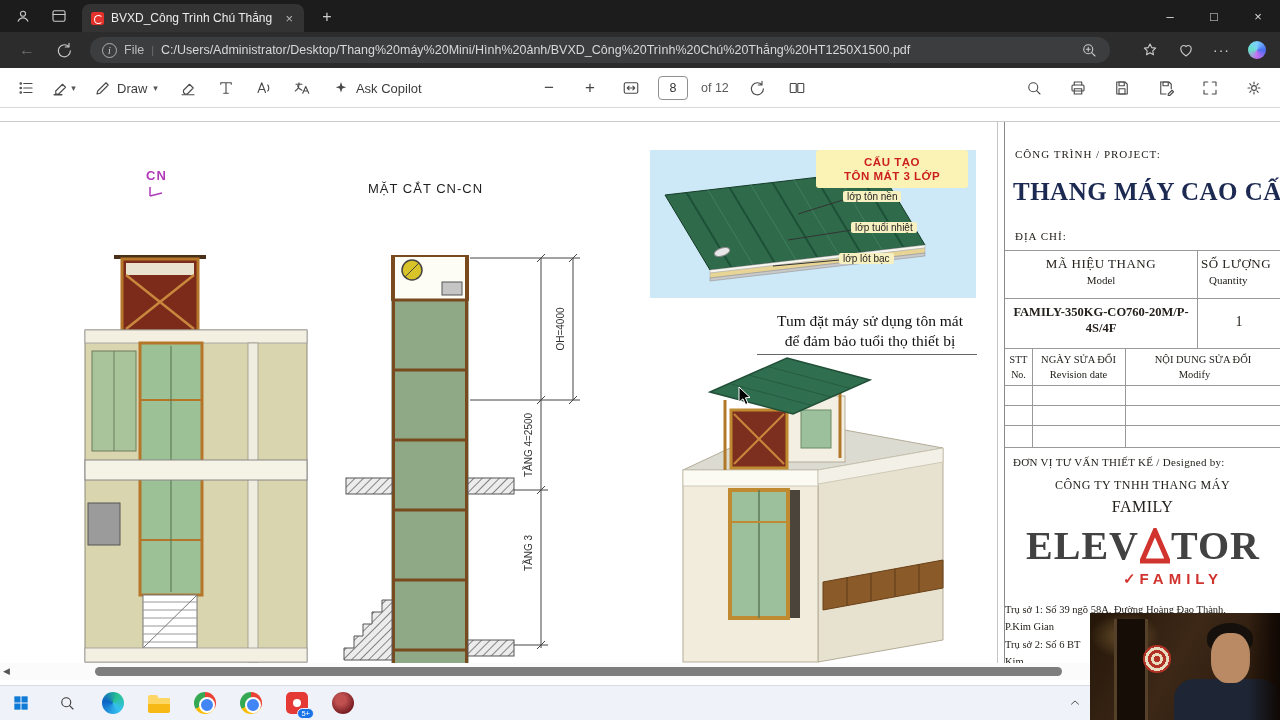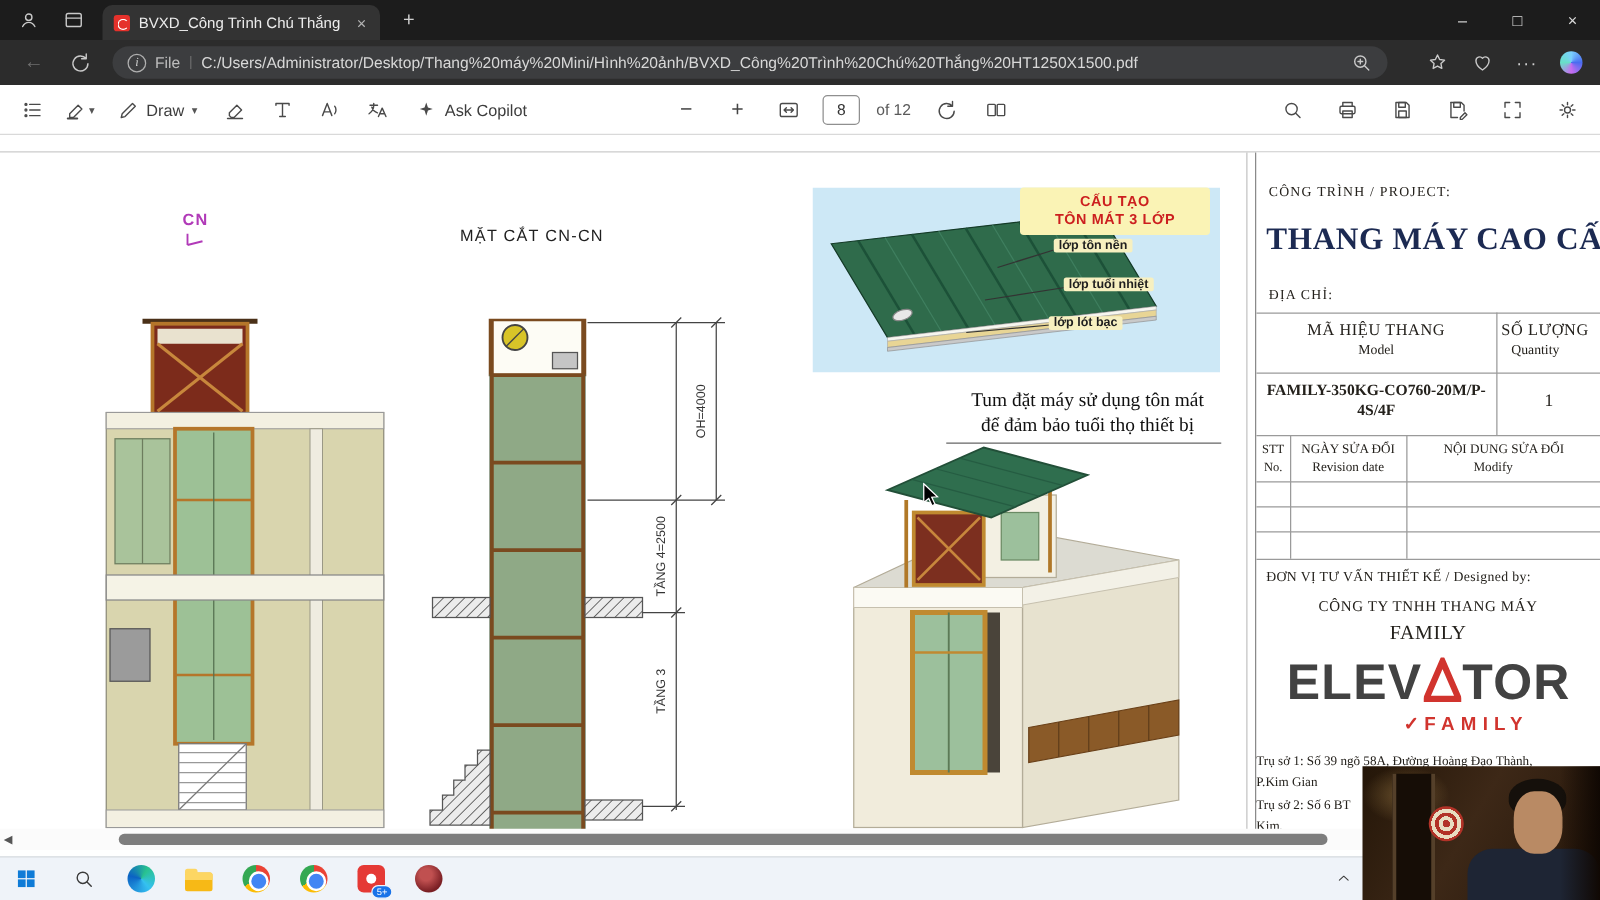--- a/index.html
+++ b/index.html
@@ -36,34 +36,34 @@
 .tool{display:flex;align-items:center;justify-content:center;height:30px;min-width:28px;border-radius:4px}
 .tool-label{font-size:13px;color:#3d3d3d}
 .caret{font-size:9px;color:#555;margin-left:1px}
 .page-input{width:30px;height:24px;border:1px solid #8f8f8f;border-radius:4px;text-align:center;font-size:12.5px;color:#333;background:#fff;font-family:"Liberation Sans",sans-serif}
 .of-label{font-size:12.5px;color:#5a5a5a}
 .zch{font-size:17px;color:#454545}
 
 .pageline{left:0;top:121px;width:1280px;height:1px;background:#cbcbcb}
 .cnmark{color:#b13ab8;font-size:13px;font-weight:bold;letter-spacing:1px}
 .sectitle{color:#1f1f1f;font-size:13px;letter-spacing:1px}
-.rooflabel{position:absolute;background:#f7f0c0;font-size:10px;color:#1f1f1f;padding:0 4px;border-radius:2px;font-weight:bold;white-space:nowrap}
+.rooflabel{position:absolute;background:#f7f0c0;font-size:10px;color:#1f1f1f;padding:0 4px;border-radius:2px;font-weight:normal;white-space:nowrap}
 .roofbox{left:816px;top:150px;width:152px;height:38px;background:#faf3b5;border-radius:3px;display:flex;flex-direction:column;align-items:center;justify-content:center;line-height:1.25}
 .roofbox span{color:#cc1f1f;font-weight:bold;font-size:11.5px;letter-spacing:.5px}
 .note{font-family:"Liberation Serif",serif;font-size:15.5px;color:#101010;text-align:center;width:230px}
 
 .titleblock{left:1004px;top:122px;width:276px;height:543px;border-left:1.5px solid #8a8a8a;background:#fff;overflow:hidden;font-family:"Liberation Serif",serif;color:#24211c}
 .tline{position:absolute;background:#9a9a9a}
 .tb-small{font-size:11px;letter-spacing:.3px}
 .tb-center{text-align:center;width:100%}
 .proj-name{font-size:25px;font-weight:bold;color:#1c2a52;letter-spacing:.5px;white-space:nowrap}
 .hdr13{font-size:13px;letter-spacing:.5px}
 .hdr11{font-size:11px}
 .model-val{font-size:12.5px;font-weight:bold;line-height:1.3;word-break:break-word}
-.logo-main{display:flex;align-items:flex-start;justify-content:center;font-size:40px;font-weight:bold;color:#424242;letter-spacing:1px;font-family:Liberation Sans, sans-serif;line-height:1}
+.logo-main{display:flex;align-items:center;justify-content:center;font-size:40px;font-weight:bold;color:#424242;letter-spacing:1px;font-family:Liberation Serif, serif;line-height:1}
 .logo-fam{color:#d1342e;font-weight:bold;font-size:15px;letter-spacing:5px;font-family:"Liberation Sans",sans-serif}
 .addr-l{font-size:10.5px;text-align:left;width:100%;white-space:nowrap}
 
 .hscroll{left:0;top:663px;width:1280px;height:17px;background:#fbfbfb}
 .hthumb{position:absolute;left:95px;top:4px;width:967px;height:9px;background:#7d7d7d;border-radius:4.5px}
 .harrow{position:absolute;left:3px;top:3px;font-size:9px;color:#555}
 
 .taskbar{left:0;top:685px;width:1280px;height:35px;background:#eff3f9;border-top:1px solid #d8dbe0;z-index:40}
 .tkrow{position:absolute;left:8px;top:0;height:34px;display:flex;align-items:center;gap:20px}
 .tk{width:26px;height:26px;display:flex;align-items:center;justify-content:center;position:relative;border-radius:5px}

